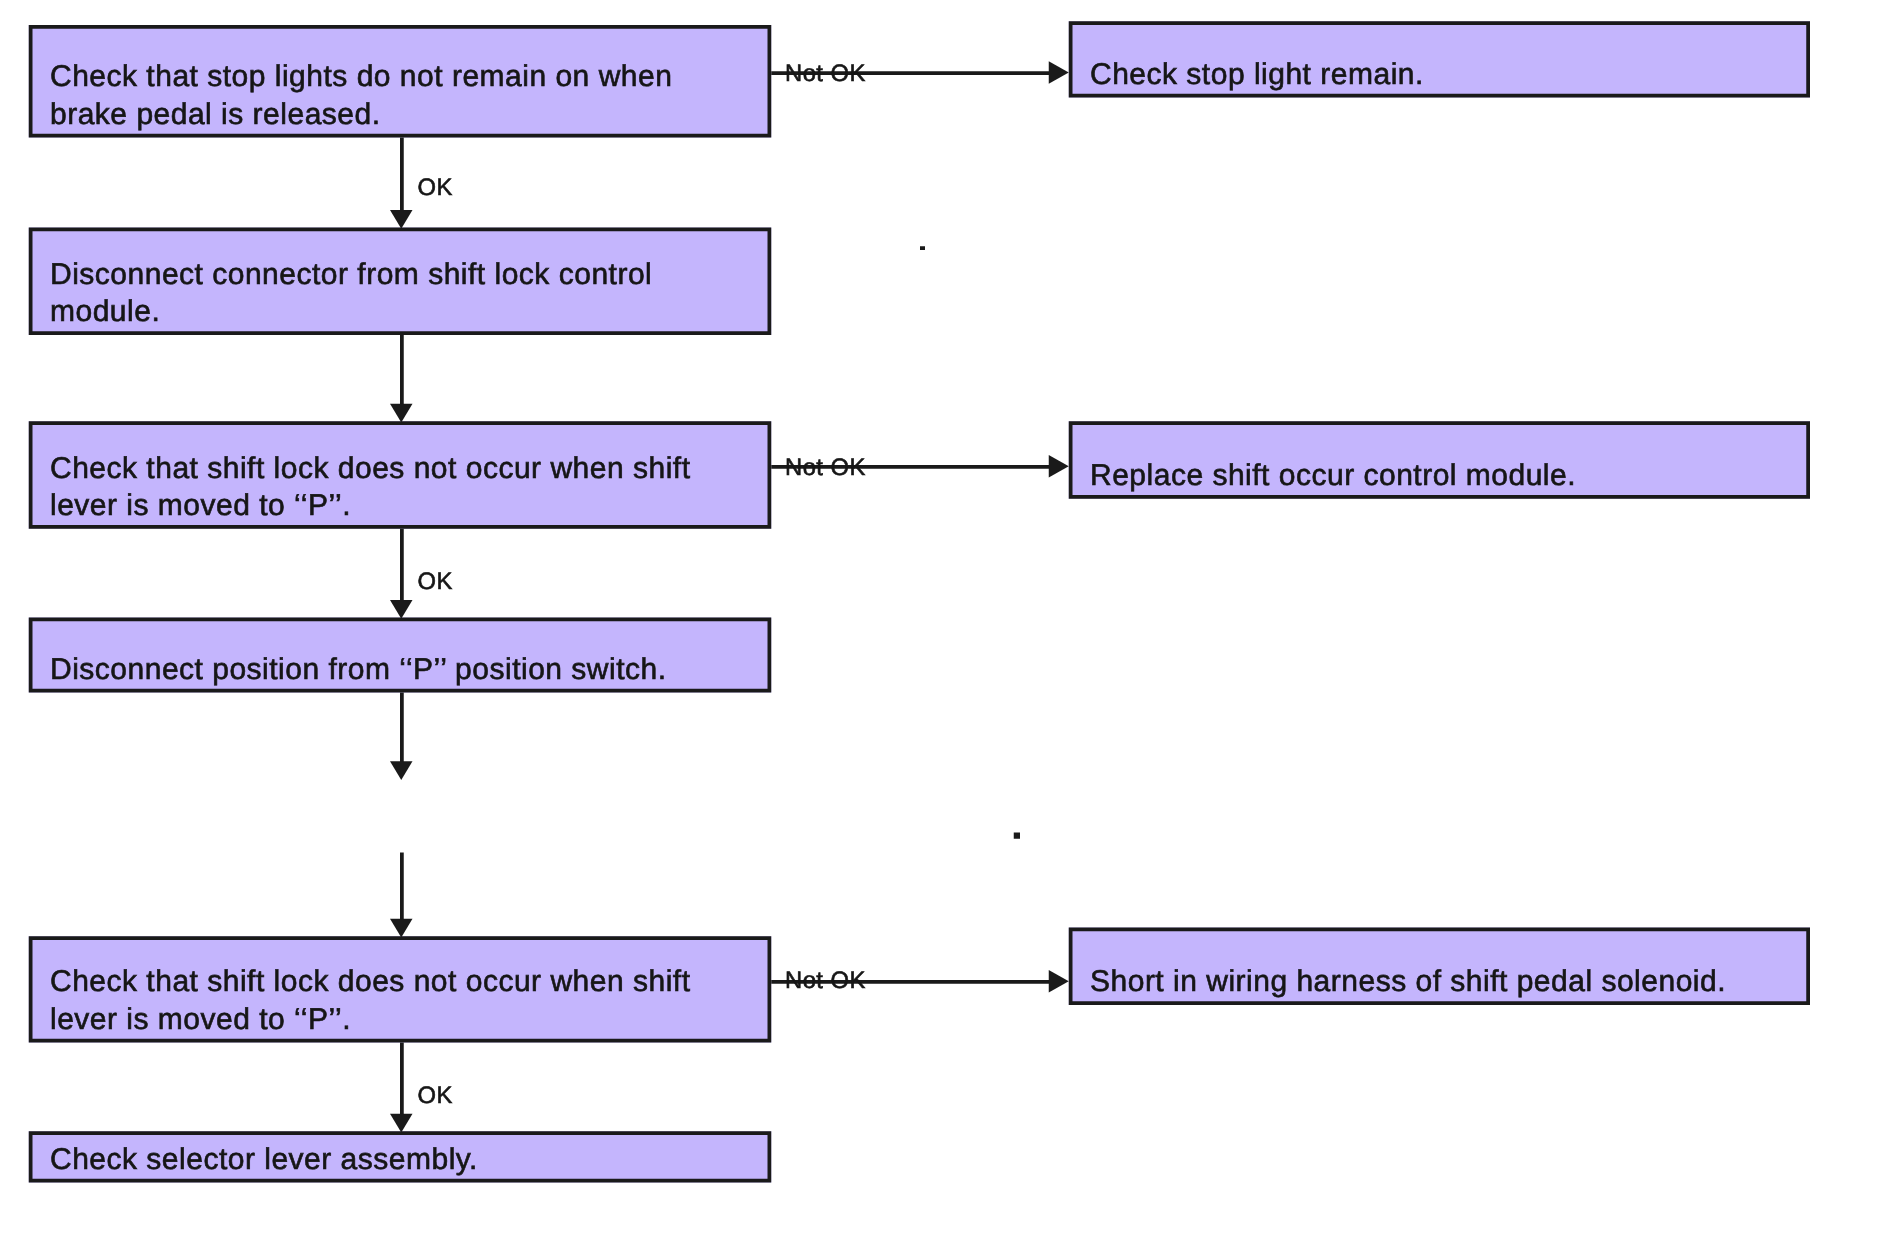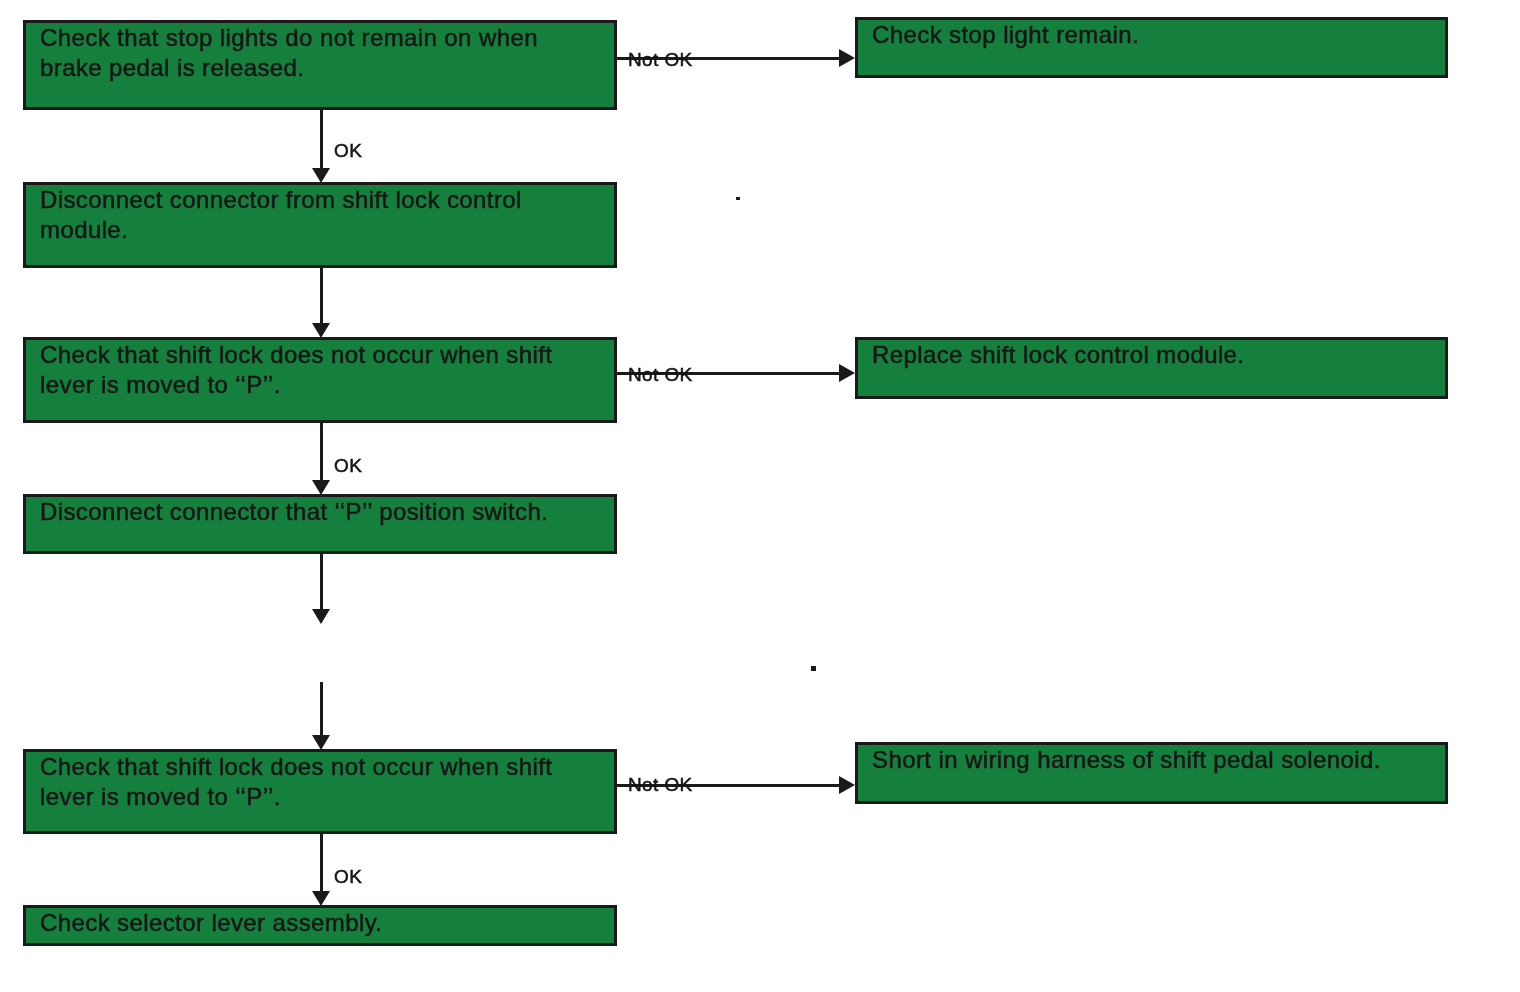--- a/index.html
+++ b/index.html
@@ -1,22 +1,22 @@
 <!DOCTYPE html>
 <html><head>
 <meta charset="utf-8">
 <style>
   html,body{margin:0;padding:0;background:#ffffff;}
   .canvas{
     position:relative;width:1520px;height:992px;background:#ffffff;overflow:hidden;
     font-family:"Liberation Sans","DejaVu Sans",sans-serif;color:#161616;
   }
   .node{
-    position:absolute;border:3px solid #1a1a1a;background:#15803d;box-sizing:border-box;
-    display:flex;align-items:flex-start;padding-left:14px;padding-right:8px;
+    position:absolute;border:3px solid #1a1a1a;background:#c4b5fd;box-sizing:border-box;
+    display:flex;align-items:flex-end;padding-left:14px;padding-right:8px;
   }
   .node .txt{
     font-size:24px;line-height:30px;letter-spacing:0.4px;
     -webkit-text-stroke:0.5px #161616;display:block;
   }
   .wrap2{max-width:532px;}
   .vline{position:absolute;width:3px;background:#1a1a1a;}
   .vhead{position:absolute;width:0;height:0;
     border-left:9px solid transparent;border-right:9px solid transparent;
     border-top:15px solid #1a1a1a;}
@@ -41,38 +41,38 @@
 
   <div class="node" style="left:23px;top:182px;width:594px;height:86px">
     <span class="txt wrap2">Disconnect connector from shift lock control module.</span>
   </div>
 
   <div class="node" style="left:23px;top:337px;width:594px;height:86px">
     <span class="txt wrap2">Check that shift lock does not occur when shift lever is moved to ‘‘P’’.</span>
   </div>
 
   <div class="node" style="left:23px;top:494px;width:594px;height:60px">
-    <span class="txt">Disconnect connector that ‘‘P’’ position switch.</span>
+    <span class="txt">Disconnect position from ‘‘P’’ position switch.</span>
   </div>
 
 
   <div class="node" style="left:23px;top:749px;width:594px;height:85px">
     <span class="txt wrap2">Check that shift lock does not occur when shift lever is moved to ‘‘P’’.</span>
   </div>
 
   <div class="node" style="left:23px;top:905px;width:594px;height:41px">
     <span class="txt">Check selector lever assembly.</span>
   </div>
 
   <div class="node" style="left:855px;top:17px;width:593px;height:61px">
     <span class="txt">Check stop light remain.</span>
   </div>
 
   <div class="node" style="left:855px;top:337px;width:593px;height:62px">
-    <span class="txt">Replace shift lock control module.</span>
+    <span class="txt">Replace shift occur control module.</span>
   </div>
 
   <div class="node" style="left:855px;top:742px;width:593px;height:62px">
     <span class="txt">Short in wiring harness of shift pedal solenoid.</span>
   </div>
 
   <div class="vline" style="left:320px;top:110px;height:59px"></div>
   <div class="vhead" style="left:312px;top:168px"></div>
 
   <div class="vline" style="left:320px;top:268px;height:56px"></div>

